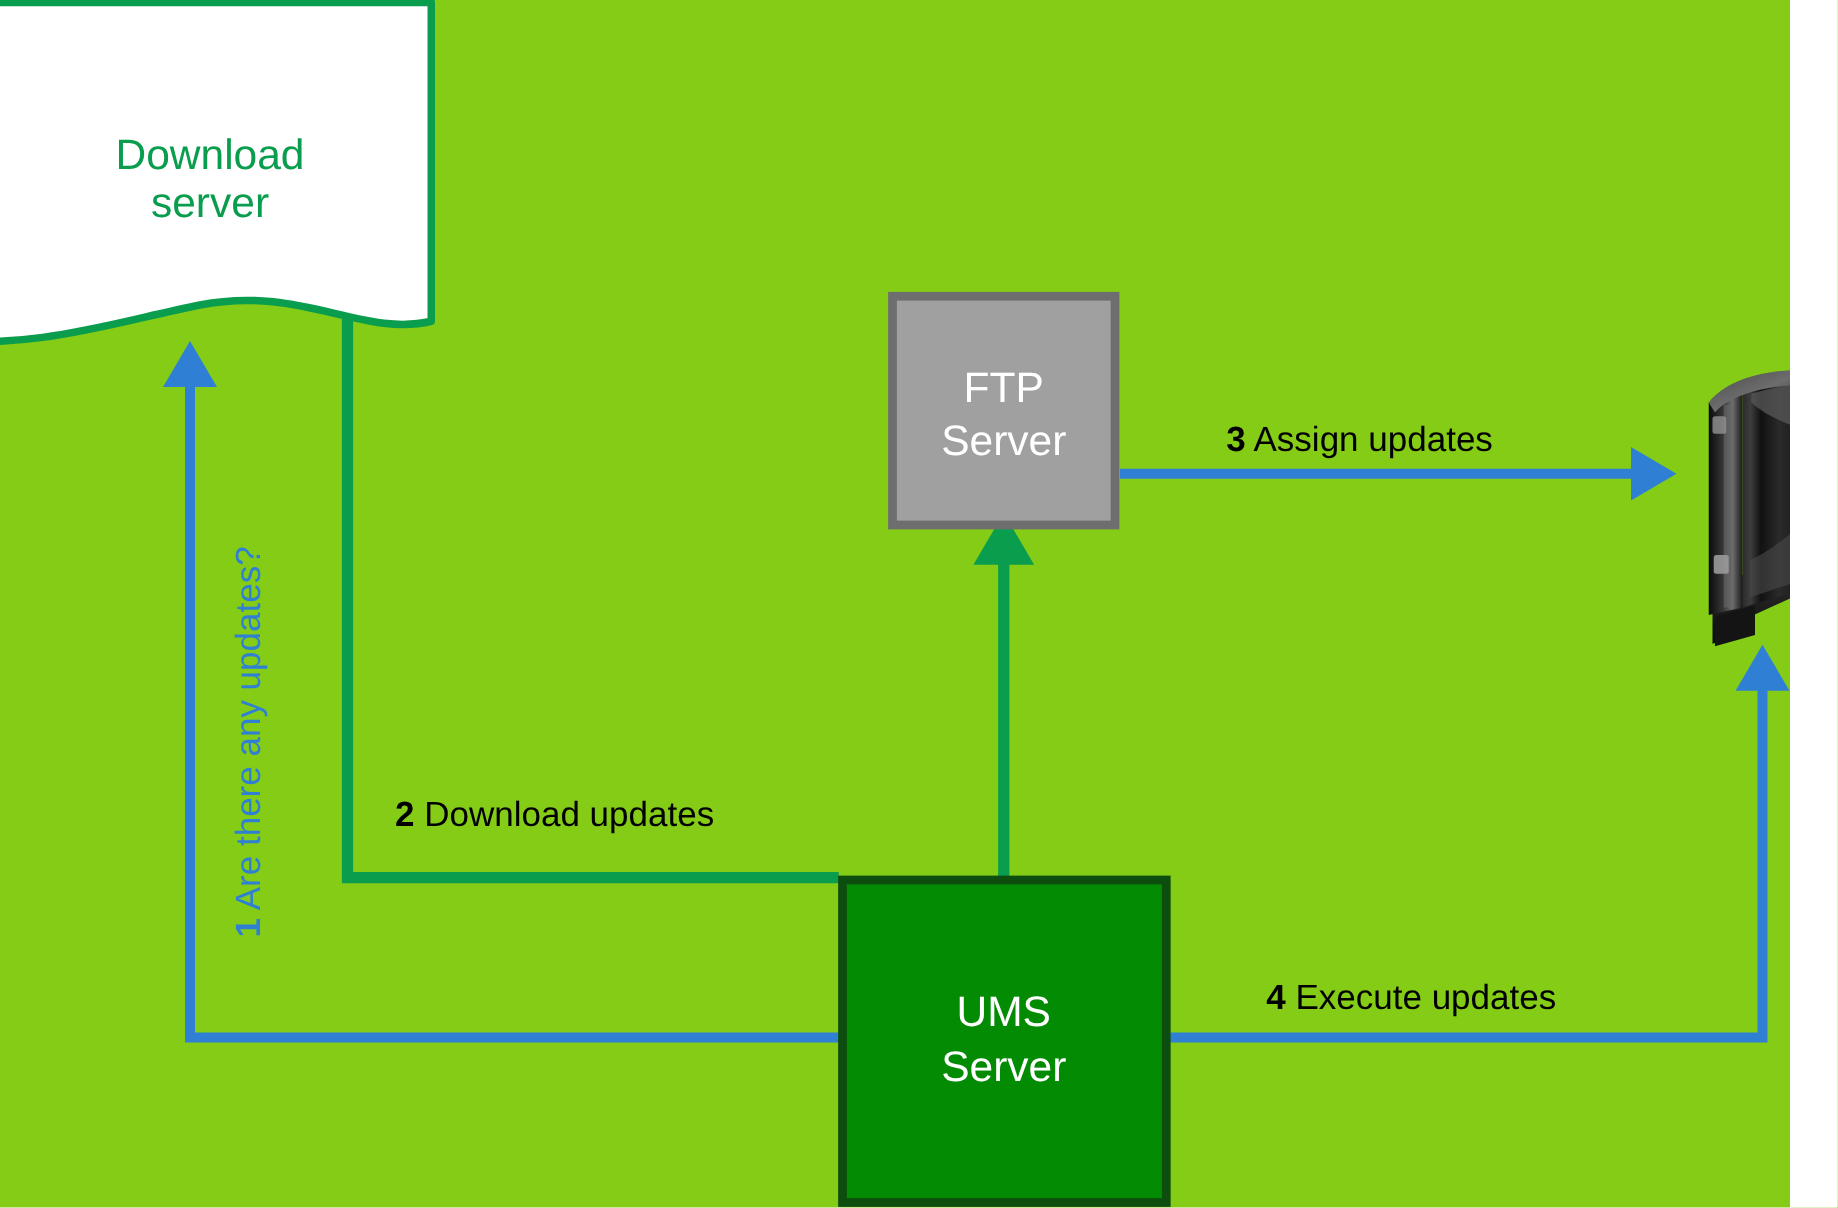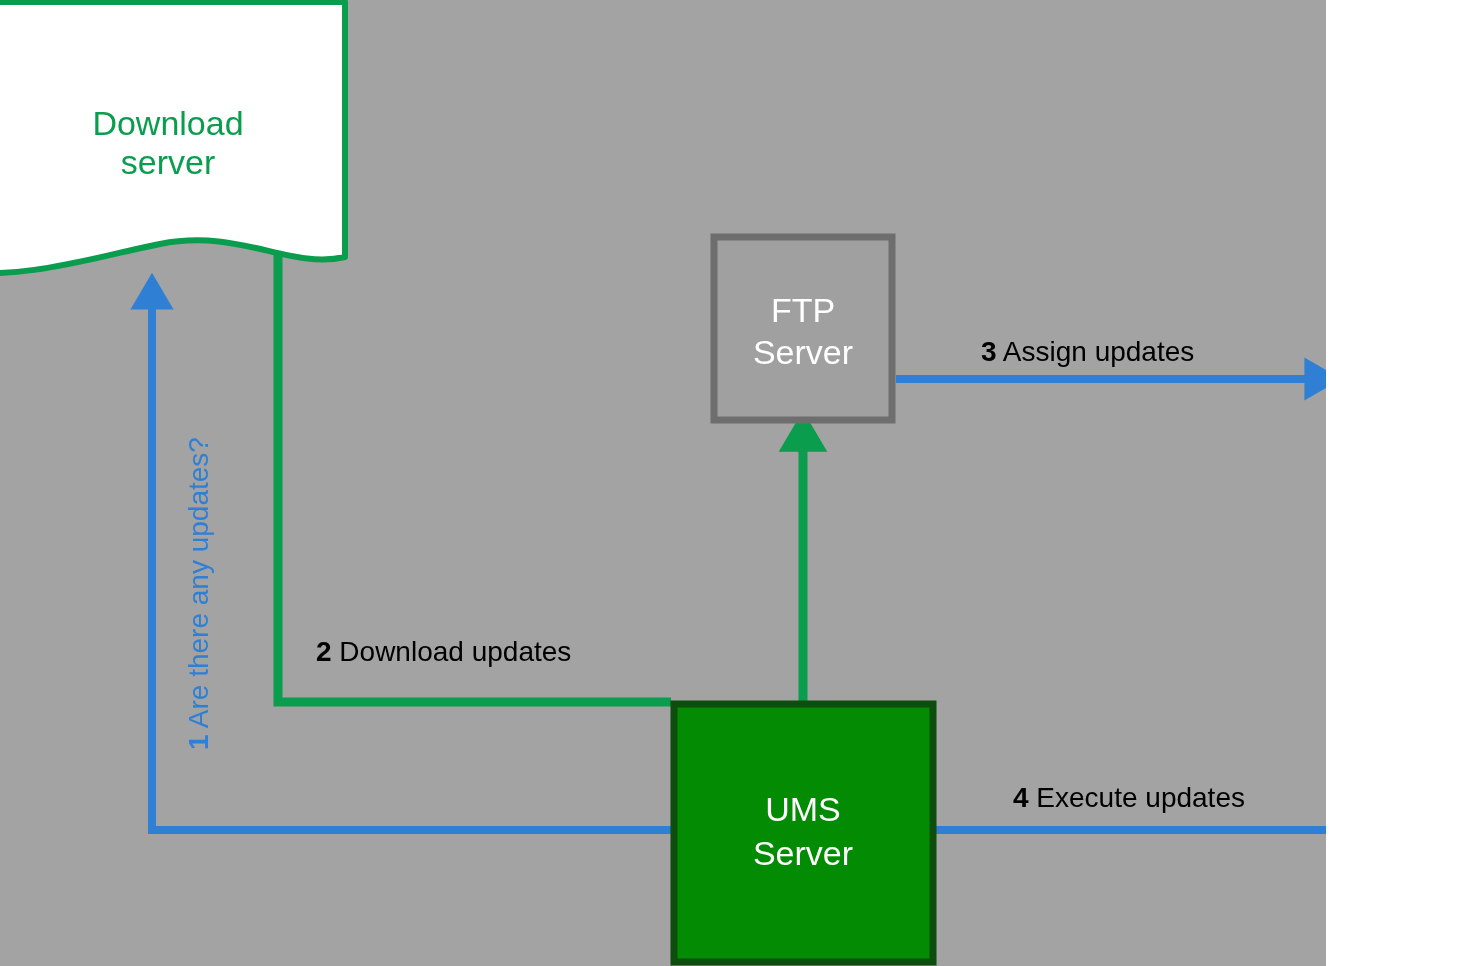--- a/index.html
+++ b/index.html
@@ -5,23 +5,23 @@
   html, body {
     margin: 0;
     padding: 0;
     background: #ffffff;
   }
   body {
     font-family: "Liberation Sans", sans-serif;
   }
   #canvas {
     position: relative;
-    width: 1326px;
+    width: 1432px;
     height: 966px;
-    background: #a3a3a3;
+    background: #84cc16;
     overflow: hidden;
   }
   #diagram-svg {
     position: absolute;
     left: 0;
     top: 0;
     width: 1470px;
     height: 966px;
   }
   .node-label {

